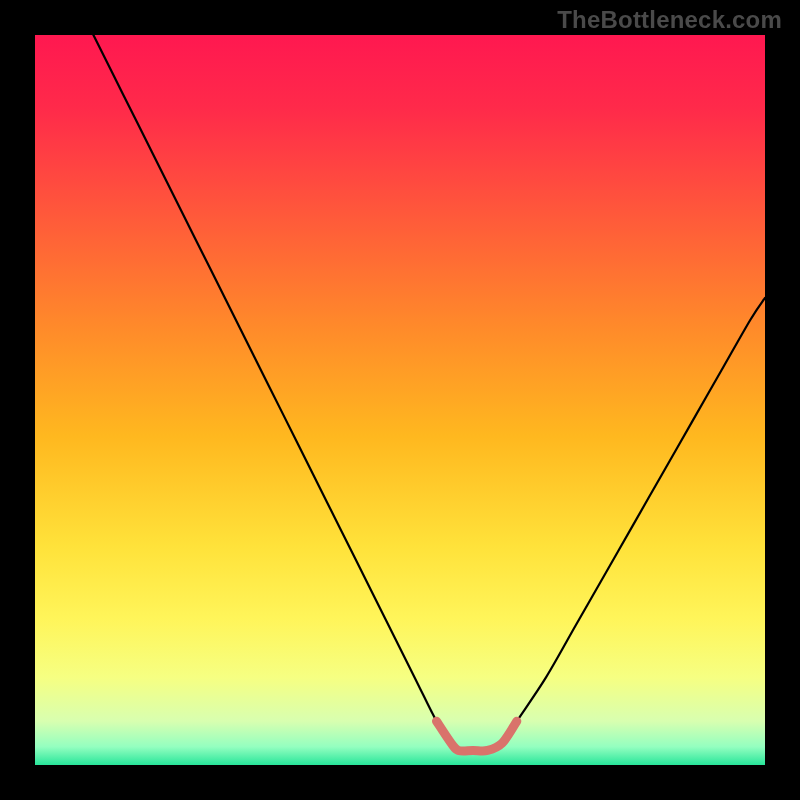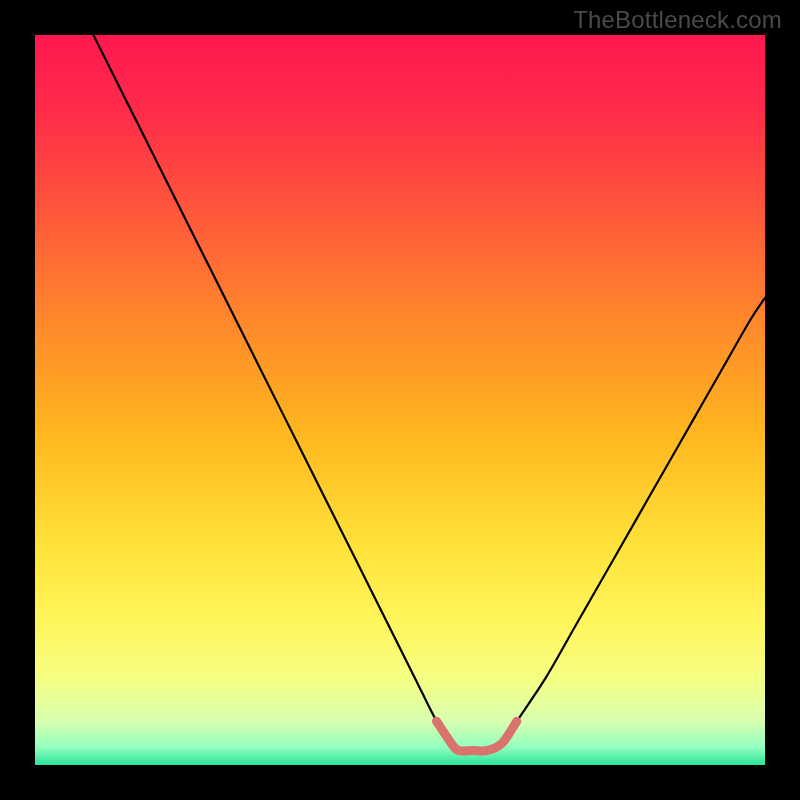--- a/index.html
+++ b/index.html
@@ -34,21 +34,21 @@
     width: 100%;
     height: 100%;
     overflow: visible;
   }
   .watermark {
     position: absolute;
     top: 6px;
     right: 18px;
     color: #4a4a4a;
     font-size: 24px;
-    font-weight: 400;
+    font-weight: 700;
     letter-spacing: 0.2px;
     user-select: none;
   }
 </style>
 </head>
 <body>
 
 <div class="stage">
 
   <div class="watermark">TheBottleneck.com</div>

